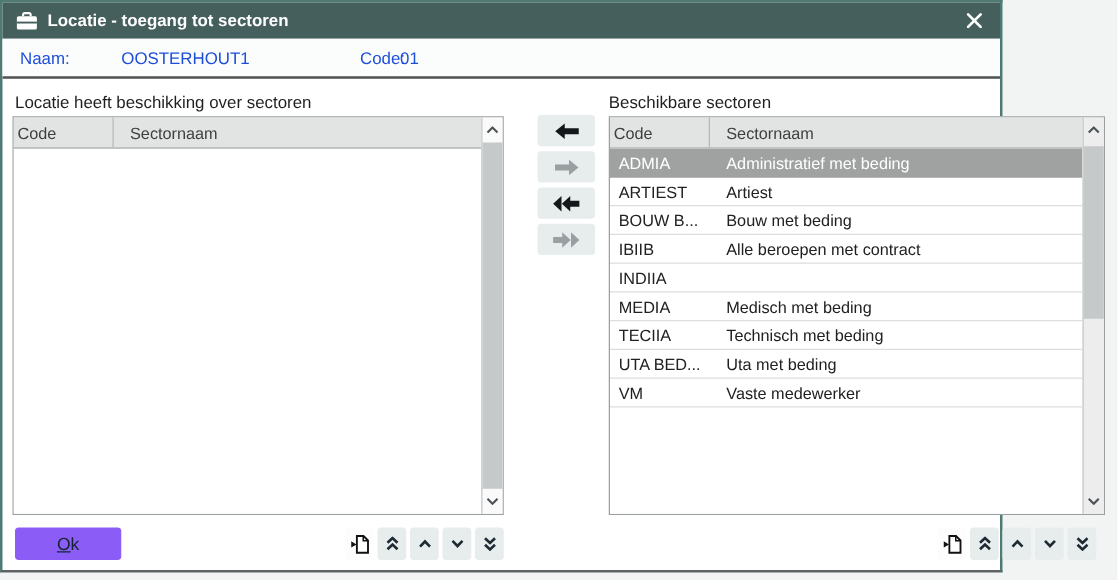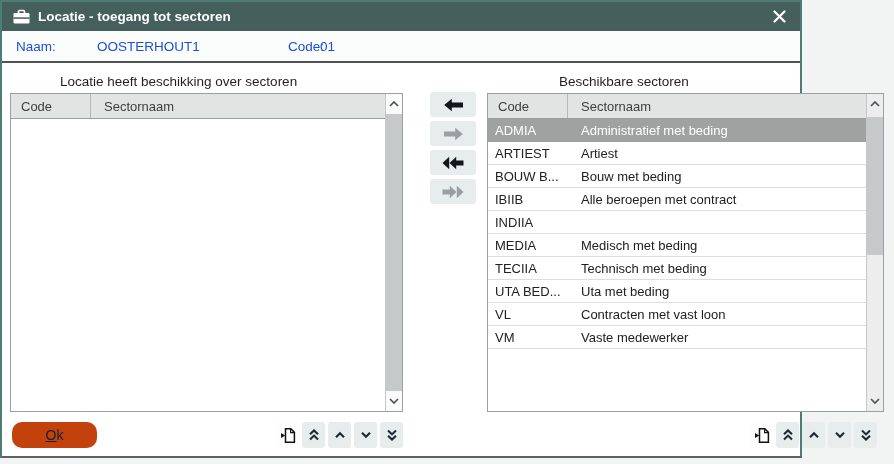--- a/index.html
+++ b/index.html
@@ -21,34 +21,34 @@
   
   .header-row { position:absolute; left:0; top:29px; right:0; height:32px;
                 background:#fbfcfc; border-bottom:2px solid #4f5354; font-size:13.5px; color:#1d4ed8; }
   .header-row span { position:absolute; top:8px; }
   .naam-label  { left:14px; }
   .naam-value  { left:62px;margin-left:33px; }
   .code-label  { left:286px; }
   .code-value  { left:318px; }
 
   
-  .panel-title { position:absolute; font-size:13.5px; color:#1f1f1f; top:72px;margin-left:48px; }
+  .panel-title { position:absolute; font-size:13.5px; color:#1f1f1f; top:72px; }
   .panel-title.left  { left:10px; }
-  .panel-title.right { left:509px; }
+  .panel-title.right { left:485px; }
 
   
   .listbox { position:absolute; top:91px; height:319px; border:1px solid #9aa0a1;
              background:#ffffff; display:grid; grid-template-columns:1fr 17px; grid-template-rows:25px 1fr; }
   .listbox.left  { left:8px;   width:393px; }
   .listbox.right { left:485px; width:397px; }
 
   .lb-header { grid-column:1; grid-row:1; display:grid; grid-template-columns:80px 1fr;
                background:#e2e4e4; border-bottom:1px solid #9aa0a1; font-size:13px; color:#3e3e3e; }
   .lb-header .hcell { display:flex; align-items:center; }
-  .lb-header .hcell.code { padding-left:10px; border-right:1px solid #b5b9b9; }
+  .lb-header .hcell.code { padding-left:3px; border-right:1px solid #b5b9b9; }
   .lb-header .hcell.name { padding-left:13px; }
 
   .lb-body { grid-column:1; grid-row:2; overflow:hidden; background:#ffffff; }
   .lb-row { display:grid; grid-template-columns:80px 1fr; height:23px;
             border-bottom:1px solid #dbdedd; font-size:13px; color:#212121; cursor:default;text-align:center; }
   .lb-row .cell { display:flex; align-items:center; white-space:nowrap; overflow:hidden; }
   .lb-row .cell.code { padding-left:7px; }
   .lb-row .cell.name { padding-left:13px; }
   .lb-row.selected { background:#a0a2a2; color:#ffffff; border-bottom-color:#a0a2a2; }
 
@@ -63,21 +63,21 @@
 
   
   .xfer { position:absolute; left:428px; width:46px; height:25px; background:#e7eced;
           border:none; border-radius:3px; display:flex; align-items:center; justify-content:center;
           color:#141719; cursor:pointer; }
   .xfer.disabled { color:#9aa0a2; cursor:default; }
   .xfer.b1 { top:90px; } .xfer.b2 { top:119px; } .xfer.b3 { top:148px; } .xfer.b4 { top:177px; }
 
   
   .ok-btn { position:absolute; left:10px; top:420px; width:85px; height:26px;
-            background:#c2410c; border:none; border-radius:10px; font-size:14px; color:#13242e;
+            background:#8b5cf6; border:none; border-radius:3px; font-size:14px; color:#13242e;
             font-family:inherit; display:flex; align-items:center; justify-content:center; cursor:pointer; }
   .ok-label { display:block; }
   .ok-label::first-letter { text-decoration:underline; }
 
   .nav-group { position:absolute; top:420px; display:flex; gap:3px; }
   .nav-group.left  { left:274px; }
   .nav-group.right { left:748px; }
   .nav-btn { width:23px; height:26px; border:none; border-radius:3px; background:#e7eced;
              display:flex; align-items:center; justify-content:center; color:#1e2b33; cursor:pointer; }
   .nav-btn.doc { background:#fdfdfd; }
@@ -203,24 +203,20 @@
           <div class="lb-row">
             <div class="cell code">TECIIA</div>
             <div class="cell name">Technisch met beding</div>
           </div>
 
           <div class="lb-row">
             <div class="cell code">UTA BED...</div>
             <div class="cell name">Uta met beding</div>
           </div>
 
-          <div class="lb-row">
-            <div class="cell code">VL</div>
-            <div class="cell name">Contracten met vast loon</div>
-          </div>
 
           <div class="lb-row">
             <div class="cell code">VM</div>
             <div class="cell name">Vaste medewerker</div>
           </div>
         </div>
       <div class="lb-scrollbar">
         <div class="sb-btn">
           <svg width="10" height="6" viewBox="0 0 10 6">
               <path d="M1 5 L5 1 L9 5" fill="none" stroke="currentColor" stroke-width="1.7"></path>

